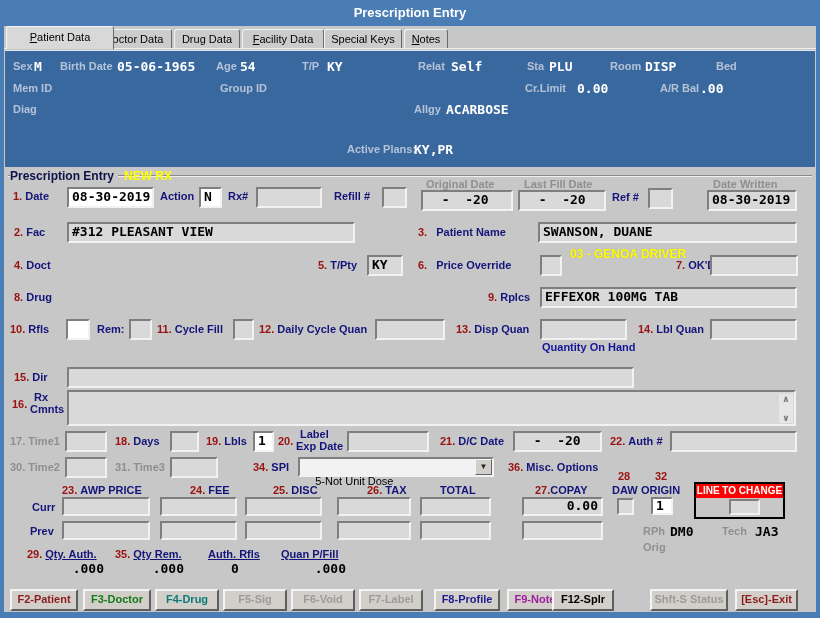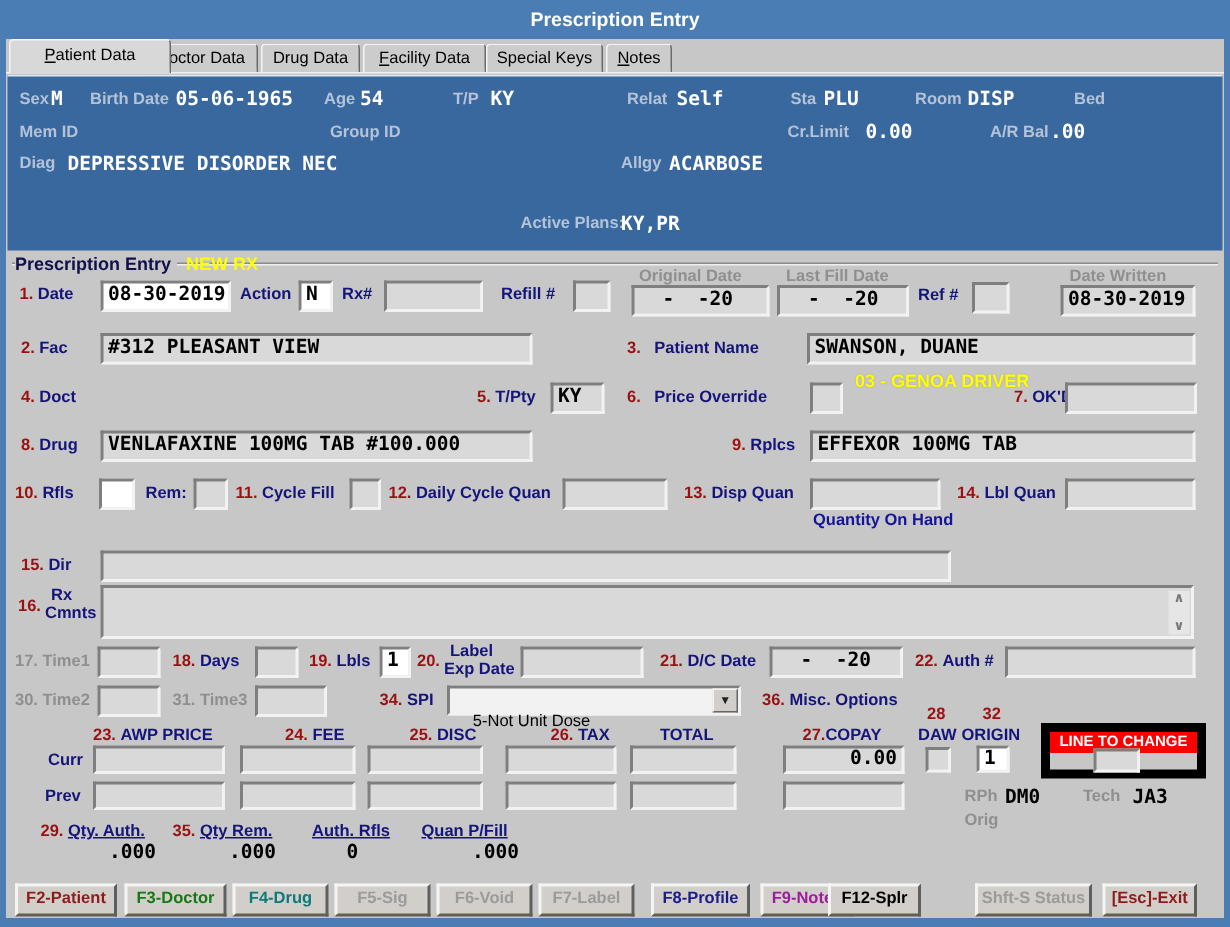--- a/index.html
+++ b/index.html
@@ -26,21 +26,21 @@
 .fld.right{text-align:right}
 .fld.h19{height:19px;line-height:13px}
 .val{position:absolute;font:bold 13px "DejaVu Sans Mono",monospace;color:#000;white-space:pre}
 .val.right{text-align:right}
 .sechdr{position:absolute;left:10px;top:169px;font:bold 12px "Liberation Sans",sans-serif;color:#10104a;background:#c7c7c7;padding:0 4px 0 0;z-index:2;white-space:pre}
 .newrx{position:absolute;left:124px;top:169px;font:bold 12px "Liberation Sans",sans-serif;color:#ffff00;z-index:2;white-space:pre}
 .hline{position:absolute;left:8px;top:175px;width:804px;height:2px;border-top:1px solid #8a8a8a;border-bottom:1px solid #f0f0f0;z-index:1}
 .spi{position:absolute;left:298px;top:457px;width:196px;height:20px;background:#f2f2f2;border:2px solid;border-color:#7f7f7f #f2f2f2 #f2f2f2 #7f7f7f;font:11px "Liberation Sans",sans-serif;line-height:15px;padding-left:3px;color:#000;white-space:pre}
 .spi-btn{position:absolute;right:0;top:0;width:17px;height:16px;background:#d2cfca;border:1px solid;border-color:#f4f4f4 #666 #666 #f4f4f4;font-size:8px;text-align:center;line-height:14px;color:#222}
 .spin{position:absolute;left:779px;top:394px;width:14px;height:29px;display:flex;flex-direction:column;justify-content:space-between;font:bold 9px "DejaVu Sans",sans-serif;color:#777;text-align:center;background:#e6e6e6}
-.ltc{position:absolute;left:694px;top:482px;width:110px;height:37px;border:6px solid #000000;background:#c7c7c7}
+.ltc{position:absolute;left:694px;top:482px;width:91px;height:37px;border:2px solid #000000;background:#c7c7c7}
 .ltc-head{height:14px;background:#ff0000;color:#fff;font:bold 10px "Liberation Sans",sans-serif;text-align:center;line-height:14px;white-space:pre}
 .fkey{position:absolute;top:589px;height:22px;background:#d2cfca;border:2px solid;border-color:#f4f4f4 #5f5f5f #5f5f5f #f4f4f4;font:bold 11px "Liberation Sans",sans-serif;text-align:center;line-height:17px;white-space:pre}
 .c-maroon{color:#8c1c1c}.c-green{color:#157a15}.c-teal{color:#0d7a7a}.c-gray{color:#9b9b9b}.c-navy{color:#1c1c8c}.c-purple{color:#9c1c9c}.c-black{color:#000}
 .hint{position:absolute;font:bold 11px "Liberation Sans",sans-serif;color:#14149b;white-space:pre}
 .yellow-note{position:absolute;font:bold 12px "Liberation Sans",sans-serif;color:#ffff00;white-space:pre;text-shadow:0 0 1px #999}
 </style>
 </head>
 <body>
 
 <div class="win">
@@ -74,21 +74,20 @@
   <span class="blbl" style="left:610px;top:60px">Room</span>
   <span class="bval" style="left:645px;top:59px">DISP</span>
   <span class="blbl" style="left:716px;top:60px">Bed</span>
   <span class="blbl" style="left:13px;top:82px">Mem ID</span>
   <span class="blbl" style="left:220px;top:82px">Group ID</span>
   <span class="blbl" style="left:525px;top:82px">Cr.Limit</span>
   <span class="bval" style="left:577px;top:81px">0.00</span>
   <span class="blbl" style="left:660px;top:82px">A/R Bal</span>
   <span class="bval" style="left:700px;top:81px">.00</span>
   <span class="blbl" style="left:13px;top:103px">Diag</span>
-  <span class="bval" style="left:45px;top:102px">DEPRESSIVE DISORDER NEC</span>
   <span class="blbl" style="left:414px;top:103px">Allgy</span>
   <span class="bval" style="left:446px;top:102px">ACARBOSE</span>
   <span class="blbl" style="left:347px;top:143px">Active Plans:</span>
   <span class="bval" style="left:414px;top:142px">KY,PR</span>
 
   <div class="hline"></div>
   <span class="sechdr">Prescription Entry</span>
   <span class="newrx">NEW RX</span>
 
   <span class="flabel" style="left:13px;top:190px"><span class="num">1.</span><span class="txt">Date</span></span>
@@ -117,21 +116,20 @@
 
   <span class="flabel" style="left:14px;top:259px"><span class="num">4.</span><span class="txt">Doct</span></span>
   <span class="flabel" style="left:318px;top:259px"><span class="num">5.</span><span class="txt">T/Pty</span></span>
   <div class="fld" style="left:367px;top:255px;width:36px">KY</div>
   <span class="flabel" style="left:418px;top:259px"><span class="num">6.</span><span class="txt" style="margin-left:6px">Price Override</span></span>
   <div class="fld" style="left:540px;top:255px;width:22px"></div>
   <span class="flabel" style="left:676px;top:259px"><span class="num">7.</span><span class="txt">OK'D By</span></span>
   <div class="fld" style="left:710px;top:255px;width:88px"></div>
 
   <span class="flabel" style="left:14px;top:291px"><span class="num">8.</span><span class="txt">Drug</span></span>
-  <div class="fld" style="left:67px;top:287px;width:288px">VENLAFAXINE 100MG TAB #100.000</div>
   <span class="flabel" style="left:488px;top:291px"><span class="num">9.</span><span class="txt">Rplcs</span></span>
   <div class="fld" style="left:540px;top:287px;width:257px">EFFEXOR 100MG TAB</div>
 
   <span class="flabel" style="left:10px;top:323px"><span class="num">10.</span><span class="txt">Rfls</span></span>
   <div class="fld white" style="left:66px;top:319px;width:24px"></div>
   <span class="flabel" style="left:97px;top:323px">Rem:</span>
   <div class="fld" style="left:129px;top:319px;width:23px"></div>
   <span class="flabel" style="left:157px;top:323px"><span class="num">11.</span><span class="txt">Cycle Fill</span></span>
   <div class="fld" style="left:233px;top:319px;width:21px"></div>
   <span class="flabel" style="left:259px;top:323px"><span class="num">12.</span><span class="txt">Daily Cycle Quan</span></span>

